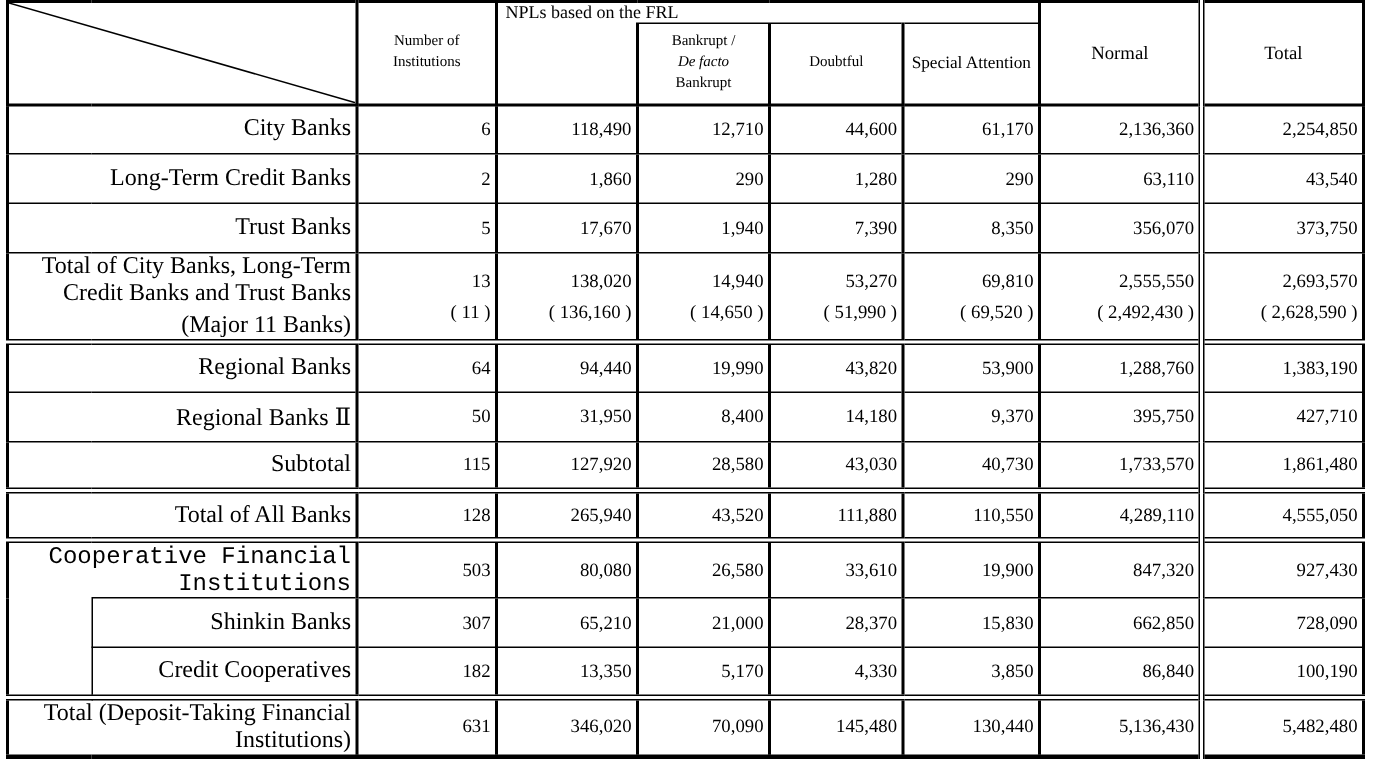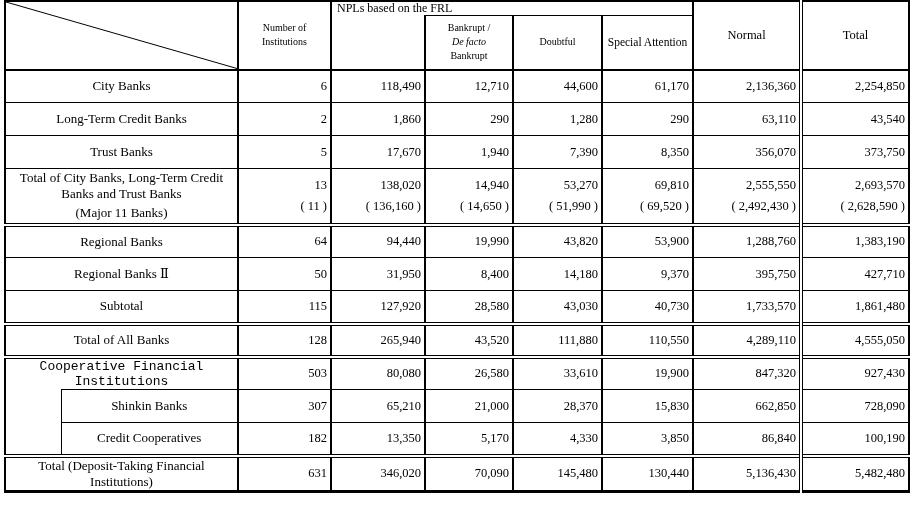--- a/index.html
+++ b/index.html
@@ -9,21 +9,21 @@
   table.npl{border-collapse:collapse;table-layout:fixed;width:904px;margin-left:4px;
             border:2px solid #000;border-bottom-width:3px;font-size:12.5px;}
   td{border:1px solid #000;border-left-width:2px;border-right-width:2px;
      padding:0 3px;overflow:hidden;vertical-align:middle;}
   tr{height:33px;}
   tr.h1{height:14px;}
   tr.h2{height:54px;}
   tr.tall{height:56px;}
   .hc{text-align:center;}
   .num{text-align:right;font-size:12.5px;}
-  .lbl{text-align:center;font-size:13px;}
+  .lbl{text-align:right;font-size:16px;}
   .frl{border-bottom:none;text-align:left;font-size:12px;vertical-align:top;
        padding:0 0 0 5px;line-height:13px;}
   .sub-empty{border-top:none;}
   .hb{border-bottom-width:2px;}
   .subhdr{font-size:10px;line-height:14px;}
   .tight{white-space:nowrap;padding:16px 1px;font-size:11.5px;margin-top:28px;}
   .it{font-style:italic;}
   .tcol{border-left:4px double #000;}
   tr.dbl td{border-top:4px double #000;}
   td.diag{position:relative;padding:0;}

